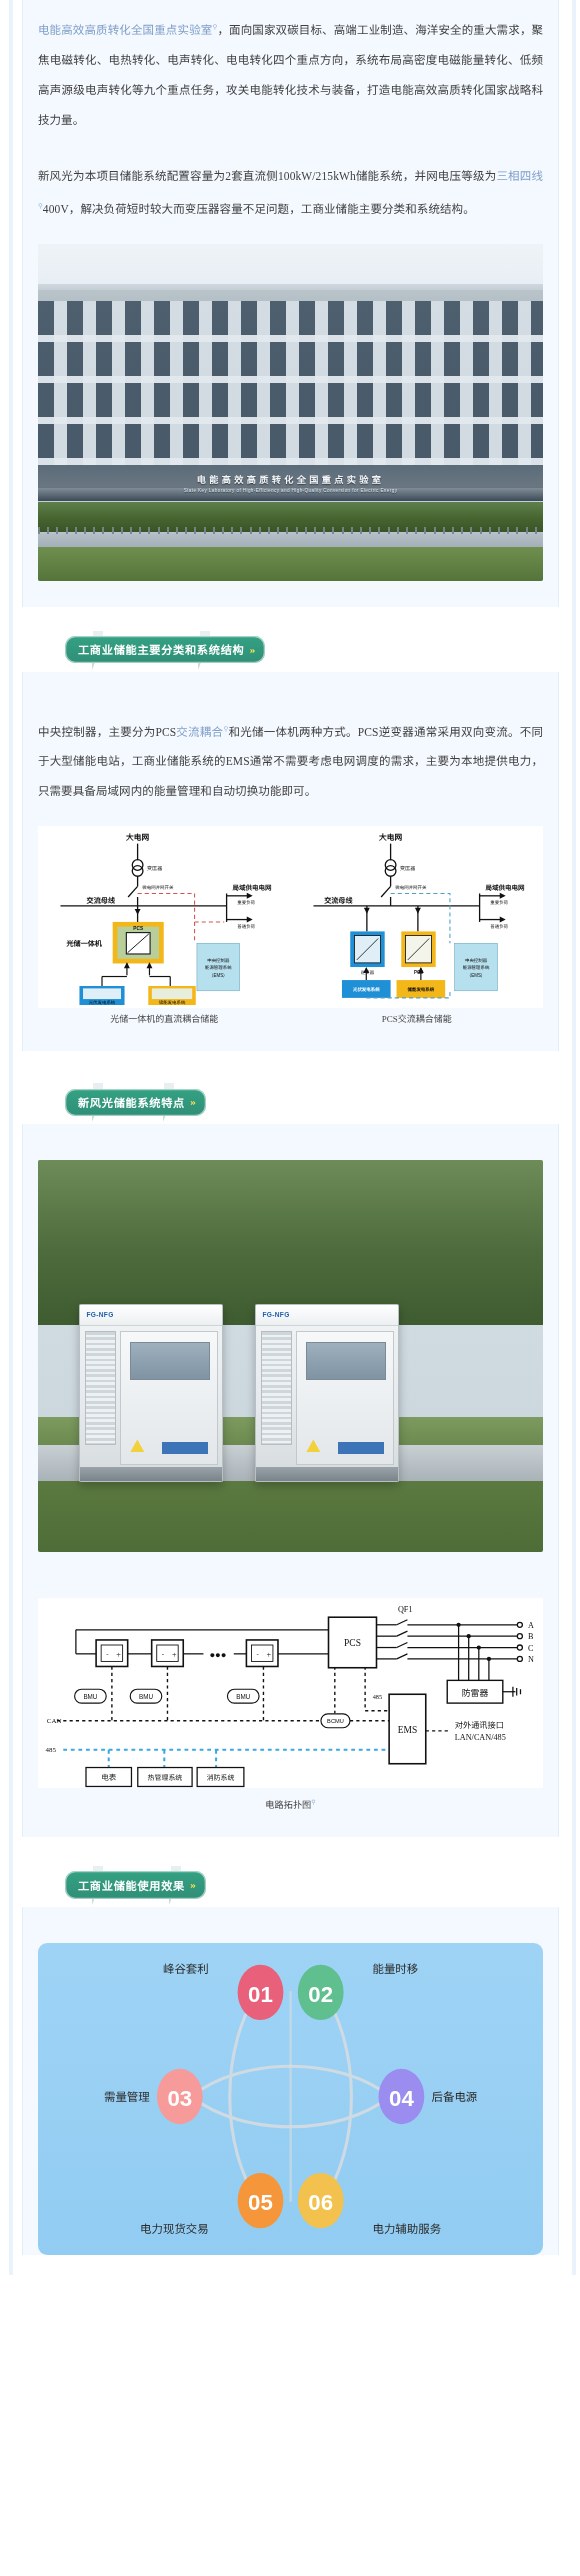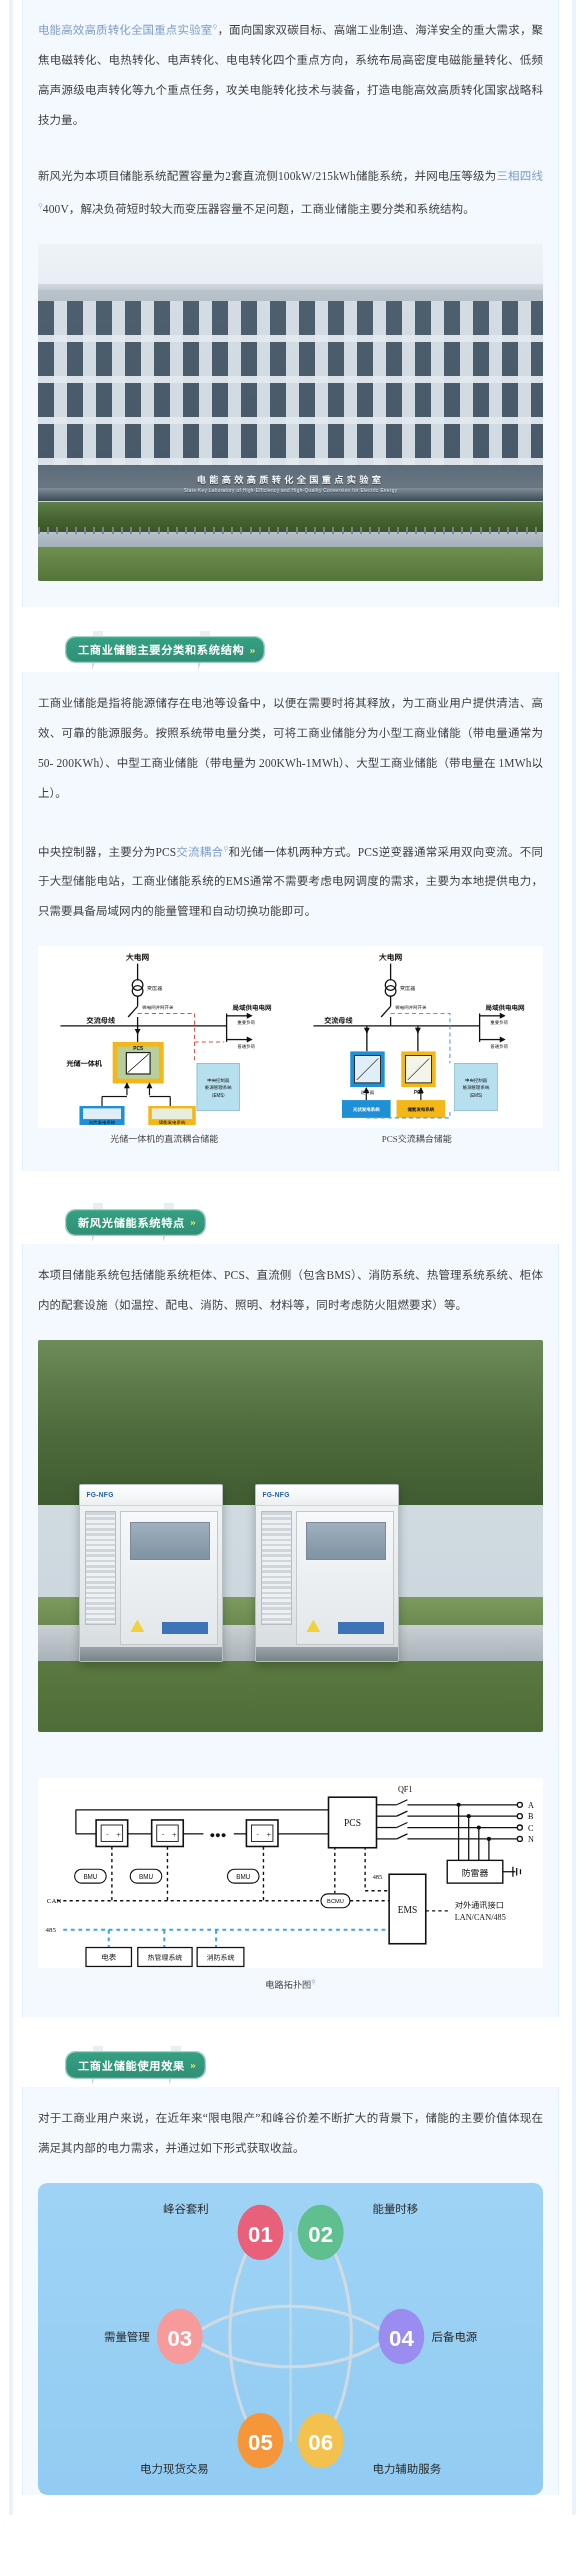--- a/index.html
+++ b/index.html
@@ -344,21 +344,20 @@
       <div class="leg" style="left:146px"></div>
     </div>
     <div class="badge">
       <span class="badge-text">工商业储能主要分类和系统结构</span>
       <span class="chev">»</span>
     </div>
   </div>
 
   <div class="block">
     <div class="spacer-24"></div>
-    <p class="para">工商业储能是指将能源储存在电池等设备中，以便在需要时将其释放，为工商业用户提供清洁、高效、可靠的能源服务。按照系统带电量分类，可将工商业储能分为小型工商业储能（带电量通常为 50- 200KWh）、中型工商业储能（带电量为 200KWh-1MWh）、大型工商业储能（带电量在 1MWh以上）。</p>
     <div class="spacer-40"></div>
     <p class="para"><span>中央控制器，主要分为PCS</span><span class="link">交流耦合</span><span class="sup">⚲</span><span>和光储一体机两种方式。PCS逆变器通常采用双向变流。不同于大型储能电站，工商业储能系统的EMS通常不需要考虑电网调度的需求，主要为本地提供电力，只需要具备局域网内的能量管理和自动切换功能即可。</span></p>
     <div class="spacer-30"></div>
 
     <div class="diagram-row">
 
       <div class="diagram-card">
         <div class="svgbox">
         <svg viewBox="0 0 390 300" width="100%" height="178" xmlns="http://www.w3.org/2000/svg">
           <rect x="0" y="0" width="390" height="300" fill="#ffffff"></rect>
@@ -511,21 +510,20 @@
       <div class="leg" style="left:111px"></div>
     </div>
     <div class="badge">
       <span class="badge-text">新风光储能系统特点</span>
       <span class="chev">»</span>
     </div>
   </div>
 
   <div class="block">
     <div class="spacer-24"></div>
-    <p class="para">本项目储能系统包括储能系统柜体、PCS、直流侧（包含BMS）、消防系统、热管理系统系统、柜体内的配套设施（如温控、配电、消防、照明、材料等，同时考虑防火阻燃要求）等。</p>
     <div class="spacer-30"></div>
 
     <div class="photo-wrap">
       <div class="photo cabinets">
         <div class="bldg"></div>
         <div class="trees"></div>
         <div class="ground"></div>
         <div class="pad"></div>
         <div class="unit u1">
           <div class="head"></div>
@@ -703,21 +701,20 @@
       <div class="leg" style="left:117px"></div>
     </div>
     <div class="badge">
       <span class="badge-text">工商业储能使用效果</span>
       <span class="chev">»</span>
     </div>
   </div>
 
   <div class="block">
     <div class="spacer-24"></div>
-    <p class="para">对于工商业用户来说，在近年来“限电限产”和峰谷价差不断扩大的背景下，储能的主要价值体现在满足其内部的电力需求，并通过如下形式获取收益。</p>
     <div class="spacer-30"></div>
 
     <div class="benefit-panel">
       <svg viewBox="0 0 760 470" width="100%" height="283" xmlns="http://www.w3.org/2000/svg">
 
         <g fill="none" stroke="#d9dde0" stroke-width="5" opacity=".85">
           <path d="M330 55 C262 150 262 320 330 415"></path>
           <path d="M430 55 C498 150 498 320 430 415"></path>
           <path d="M215 235 C300 168 460 168 545 235"></path>
           <path d="M215 235 C300 302 460 302 545 235"></path>

